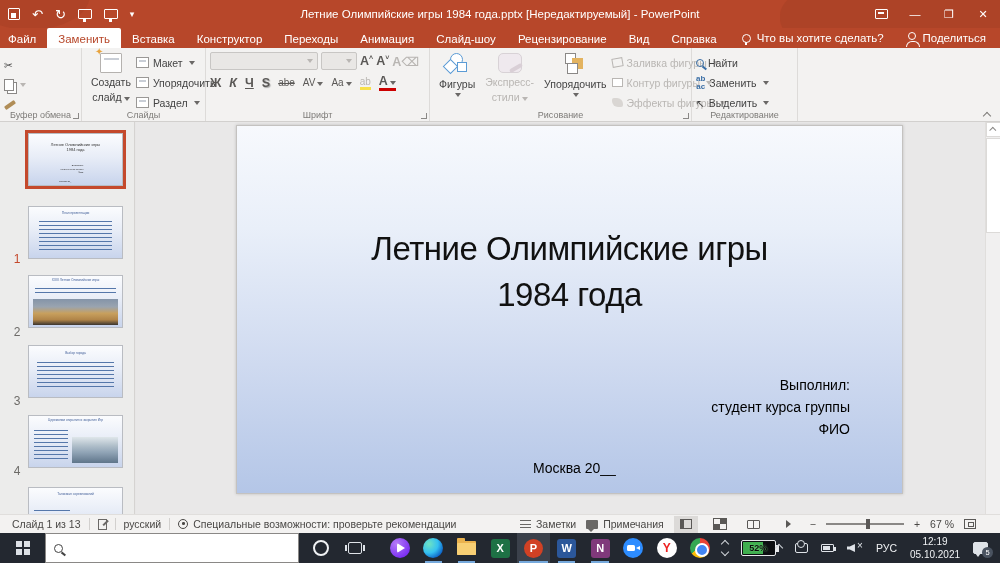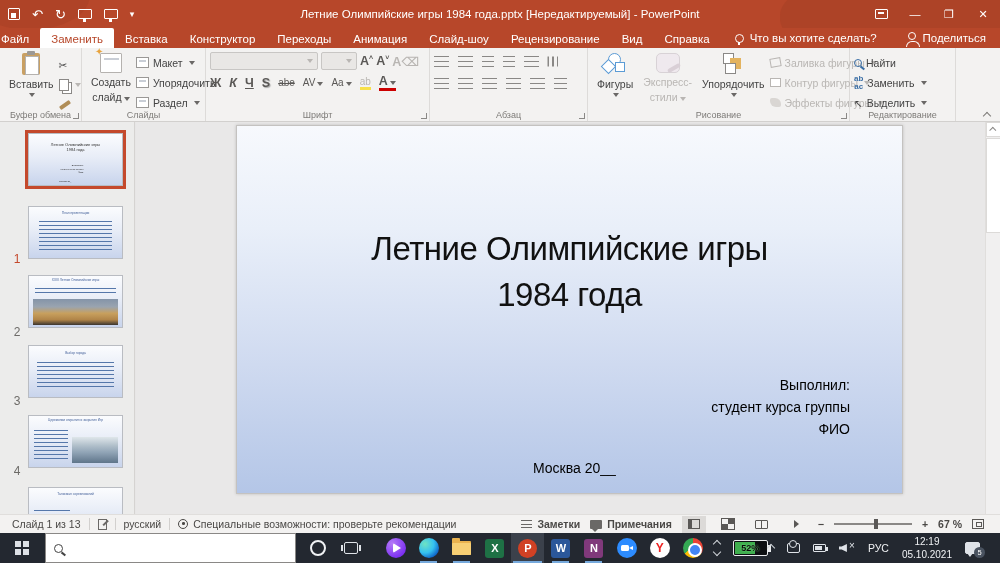--- a/index.html
+++ b/index.html
@@ -108,21 +108,21 @@
   .vs-thumb { position:absolute; top:16px; left:0; width:15px; height:95px; background:#fff; border:1px solid #dcdad8; }
 
   
   .statusbar { position:absolute; left:0; top:514px; width:1000px; height:19px; background:#f3f2f1; border-top:1px solid #e0dedc; display:flex; align-items:center; font-size:10.5px; color:#4a4846; }
   .statusbar .sep { width:1px; height:12px; background:#d2d0ce; margin:0 8px; }
   .sb-item { display:flex; align-items:center; gap:5px; white-space:nowrap; }
   .ico-notespage { width:9px; height:11px; border:1.1px solid #6a6866; position:relative; display:inline-block; }
   .ico-notespage::after { content:""; position:absolute; right:-3px; top:2px; width:7px; height:1.6px; background:#6a6866; transform:rotate(-45deg); }
   .ico-access { width:10px; height:10px; border:1.2px solid #4a4846; border-radius:50%; position:relative; display:inline-block; }
   .ico-access::after { content:""; position:absolute; left:3px; top:2px; width:2.6px; height:2.6px; background:#4a4846; border-radius:50%; }
-  .sb-right { margin-left:auto; display:flex; align-items:center; gap:10px; padding-right:16px;font-weight:bold; }
+  .sb-right { margin-left:auto; display:flex; align-items:center; gap:10px; padding-right:24px; }
   .ico-noteslines { width:11px; height:9px; background:repeating-linear-gradient(#6a6866 0 1.2px, transparent 1.2px 3.6px); display:inline-block; }
   .ico-comment { width:12px; height:9px; background:#6a6866; border-radius:1px; position:relative; display:inline-block; }
   .ico-comment::after { content:""; position:absolute; left:2px; bottom:-3px; border-left:3px solid transparent; border-right:3px solid transparent; border-top:3px solid #6a6866; }
   .viewbtn { width:24px; height:17px; display:flex; align-items:center; justify-content:center; }
   .viewbtn.on { background:#dcdad8; }
   .vb-normal { width:12px; height:10px; border:1.2px solid #5a5856; position:relative; }
   .vb-normal::after { content:""; position:absolute; left:0; top:0; width:3.5px; height:100%; background:#5a5856; }
   .vb-sorter { width:12px; height:10px; background:conic-gradient(#5a5856 0 25%, transparent 0 50%, #5a5856 0 75%, transparent 0); outline:1.2px solid #5a5856; }
   .vb-read { width:13px; height:9px; border:1.2px solid #5a5856; border-radius:1px; position:relative; }
   .vb-read::after { content:""; position:absolute; left:5px; top:0; width:1.2px; height:100%; background:#5a5856; }
@@ -208,21 +208,21 @@
       <div class="winbtn">
           <span class="ico-ribopt"></span>
         </div>
       <div class="winbtn">—</div>
       <div class="winbtn">❐</div>
       <div class="winbtn">✕</div>
     </div>
   </div>
 
   <div class="tabbar">
-    <div class="tab" style="padding-left:1px">Файл</div>
+    <div class="tab" style="padding-left:8px">Файл</div>
     <div class="tab active">Заменить</div>
     <div class="tab">Вставка</div>
     <div class="tab">Конструктор</div>
     <div class="tab">Переходы</div>
     <div class="tab">Анимация</div>
     <div class="tab">Слайд-шоу</div>
     <div class="tab">Рецензирование</div>
     <div class="tab">Вид</div>
     <div class="tab">Справка</div>
     <div class="tellme">
@@ -231,25 +231,20 @@
     </div>
     <div class="share">
       <span class="ico-person"></span>
       <span>Поделиться</span>
     </div>
   </div>
 
   <div class="ribbon">
 
     <div class="rgroup" style="width:82px">
-      <div class="bigbtn">
-        <span class="ico-clipboard"></span>
-        <span class="lbl">Вставить</span>
-        <span class="caret"></span>
-      </div>
       <div class="colstack" style="padding-top:4px">
         <span class="sbtn">
             <span>✂</span>
           </span>
         <span class="sbtn">
             <span class="ico-copy"></span>
             <span class="caret dis"></span>
           </span>
         <span class="sbtn">
             <span class="ico-brush"></span>
@@ -304,40 +299,20 @@
         <span style="font-size:10px; text-decoration:line-through; color:#5a5856">abe</span>
         <span style="font-size:10px; color:#5a5856"><span>AV</span><span class="caret"></span></span>
         <span style="font-size:10px; color:#5a5856"><span>Aa</span><span class="caret"></span></span>
         <span style="font-size:10px; color:#b9b6b3; border-bottom:3px solid #f7e04a"><span>ab</span></span>
         <span class="fletter" style="border-bottom:3px solid #c00"><span>А</span><span class="caret"></span></span>
       </div>
       <div class="glabel">Шрифт</div>
       <div class="launcher"></div>
     </div>
 
-    <div class="rgroup" style="width:158px; flex-direction:column">
-      <div class="smallrow" style="gap:9px">
-        <span class="ic-lines"></span>
-        <span class="ic-lines"></span>
-        <span class="ic-lines" style="width:12px"></span>
-        <span class="ic-lines" style="width:12px"></span>
-        <span class="ic-lines"></span>
-        <span class="ic-lines" style="width:10px; transform:rotate(90deg)"></span>
-      </div>
-      <div class="smallrow" style="gap:9px; padding-top:4px">
-        <span class="ic-lines"></span>
-        <span class="ic-lines"></span>
-        <span class="ic-lines"></span>
-        <span class="ic-lines"></span>
-        <span class="ic-lines"></span>
-        <span class="ic-lines" style="width:13px"></span>
-      </div>
-      <div class="glabel">Абзац</div>
-      <div class="launcher"></div>
-    </div>
 
     <div class="rgroup" style="width:262px">
       <div class="bigbtn">
         <span class="ico-shapes">
             <i class="c"></i>
             <i class="d"></i>
             <i class="s"></i>
           </span>
         <span class="lbl">Фигуры</span>
         <span class="caret"></span>
@@ -576,21 +551,21 @@
         <span class="ico-chrome"></span>
       </div>
     <div class="updown">
         <span class="chev up"></span>
         <span class="chev dn"></span>
       </div>
     <div class="battwidget" style="margin-left:8px">
       <span class="battfill"></span>
       <span class="battlabel">52%</span>
     </div>
-    <div style="margin-left:auto; display:flex; align-items:center; gap:13px; padding-right:20px">
+    <div style="margin-left:auto; display:flex; align-items:center; gap:13px; padding-right:12px">
       <span class="chev up"></span>
       <span class="ico-display"></span>
       <span class="ico-batt-sm"></span>
       <span class="ico-mute"></span>
       <span style="font-size:10.5px; color:#f0f2f4">РУС</span>
       <span class="clock">
         <span>12:19</span><br>
         <span>05.10.2021</span>
       </span>
       <span class="ico-notif">

